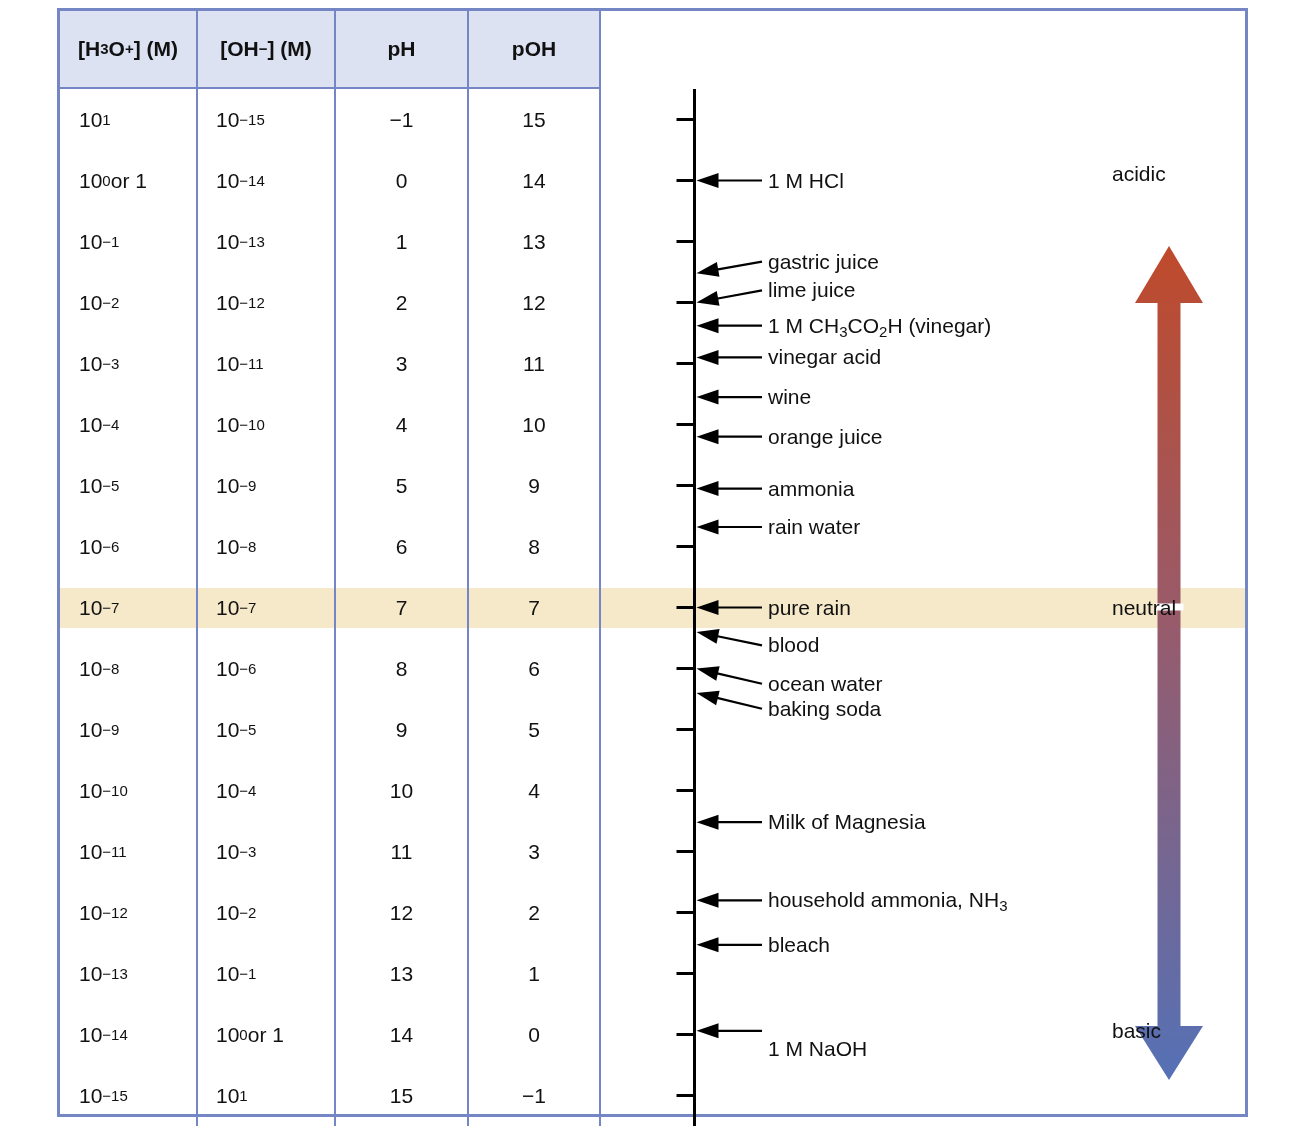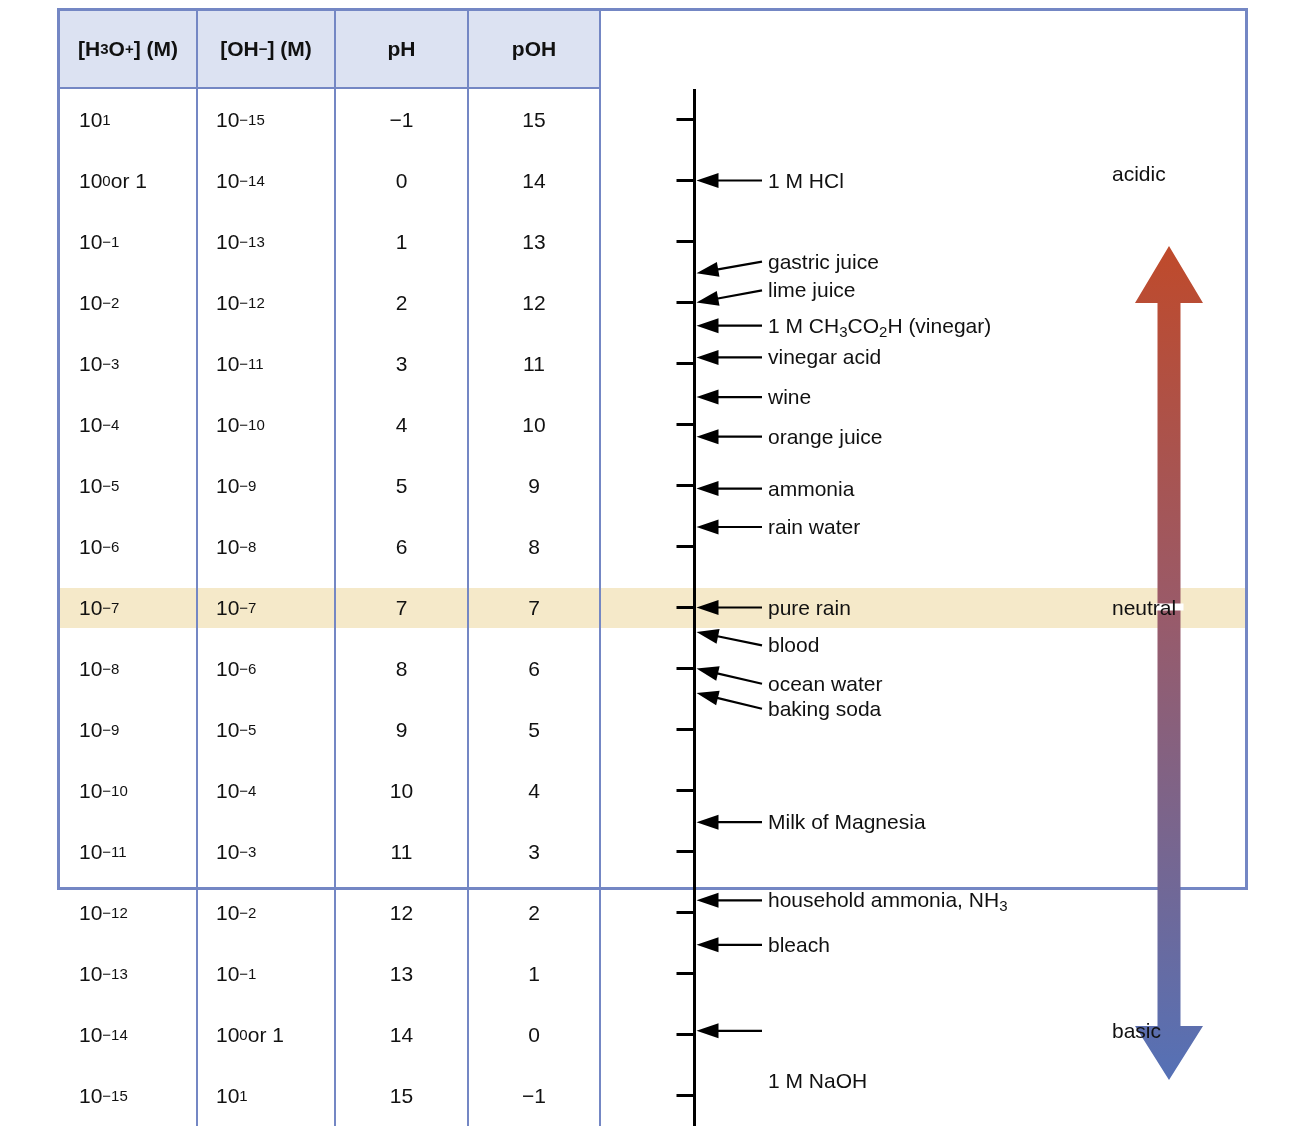--- a/index.html
+++ b/index.html
@@ -5,21 +5,21 @@
   :root{
     --line:#7487c4;
     --header-bg:#dce2f2;
     --band:#f5e9c9;
     --ink:#111;
   }
   *{box-sizing:border-box;margin:0;padding:0;}
   body{background:#fff;font-family:"Liberation Sans","DejaVu Sans",sans-serif;color:var(--ink);}
   .page{position:relative;width:1300px;height:1139px;background:#fff;overflow:hidden;}
   .table-container{
-    position:absolute;left:57px;top:8px;width:1191px;height:882px;
+    position:absolute;left:57px;top:8px;width:1191px;height:1109px;
     border:3px solid var(--line);
   }
   .neutral-stripe{
     position:absolute;left:0;right:0;top:577px;height:40px;
     background:var(--band);z-index:0;
   }
   .grid{
     position:relative;z-index:1;width:100%;height:100%;
     display:grid;
     grid-template-columns:138px 138px 133px 132px 1fr;
@@ -138,21 +138,21 @@
           <div class="sample-label" style="top: 332.7px;">orange juice</div>
           <div class="sample-label" style="top: 384.55px;">ammonia</div>
           <div class="sample-label" style="top: 422.98px;">rain water</div>
           <div class="sample-label" style="top: 503.5px;">pure rain</div>
           <div class="sample-label" style="top: 541.32px;">blood</div>
           <div class="sample-label" style="top: 579.75px;">ocean water</div>
           <div class="sample-label" style="top: 604.76px;">baking soda</div>
           <div class="sample-label" style="top: 718.22px;">Milk of Magnesia</div>
           <div class="sample-label" style="top: 796.3px;">household ammonia, NH<sub>3</sub></div>
           <div class="sample-label" style="top: 840.83px;">bleach</div>
-          <div class="sample-label" style="top: 977px;">1 M NaOH</div>
+          <div class="sample-label" style="top: 945px;">1 M NaOH</div>
           <div class="zone-label" style="top: 70.4px;">acidic</div>
           <div class="zone-label" style="top: 503.5px;">neutral</div>
           <div class="zone-label" style="top: 926.84px;">basic</div>
         </div>
 
   <div class="cell col1" style="grid-area: 2 / 1;">10<sup>1</sup></div>
   <div class="cell col2" style="grid-area: 2 / 2;">10<sup>−15</sup></div>
   <div class="cell col3" style="grid-area: 2 / 3;">−1</div>
   <div class="cell col4" style="grid-area: 2 / 4;">15</div>
 

